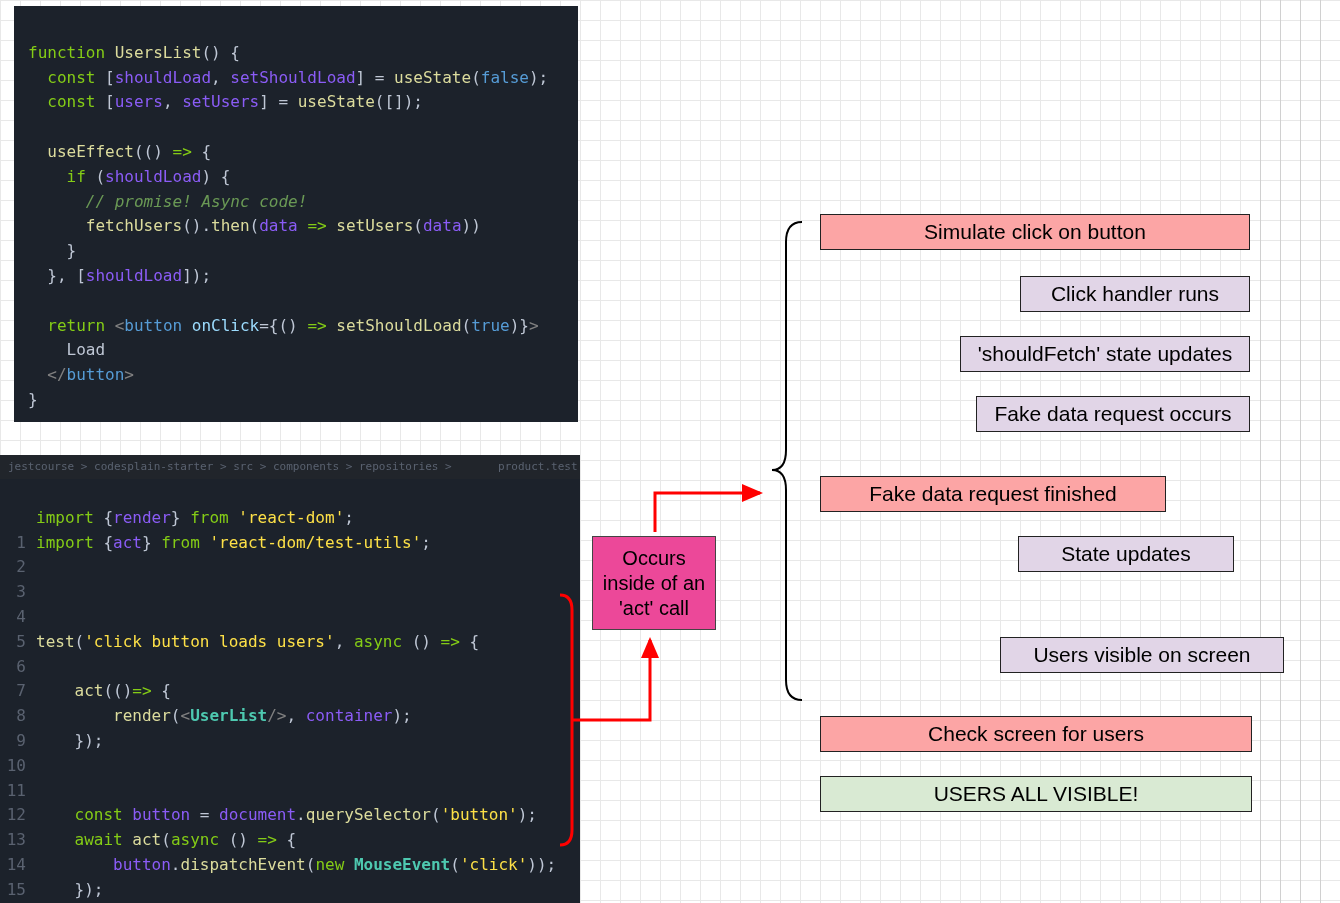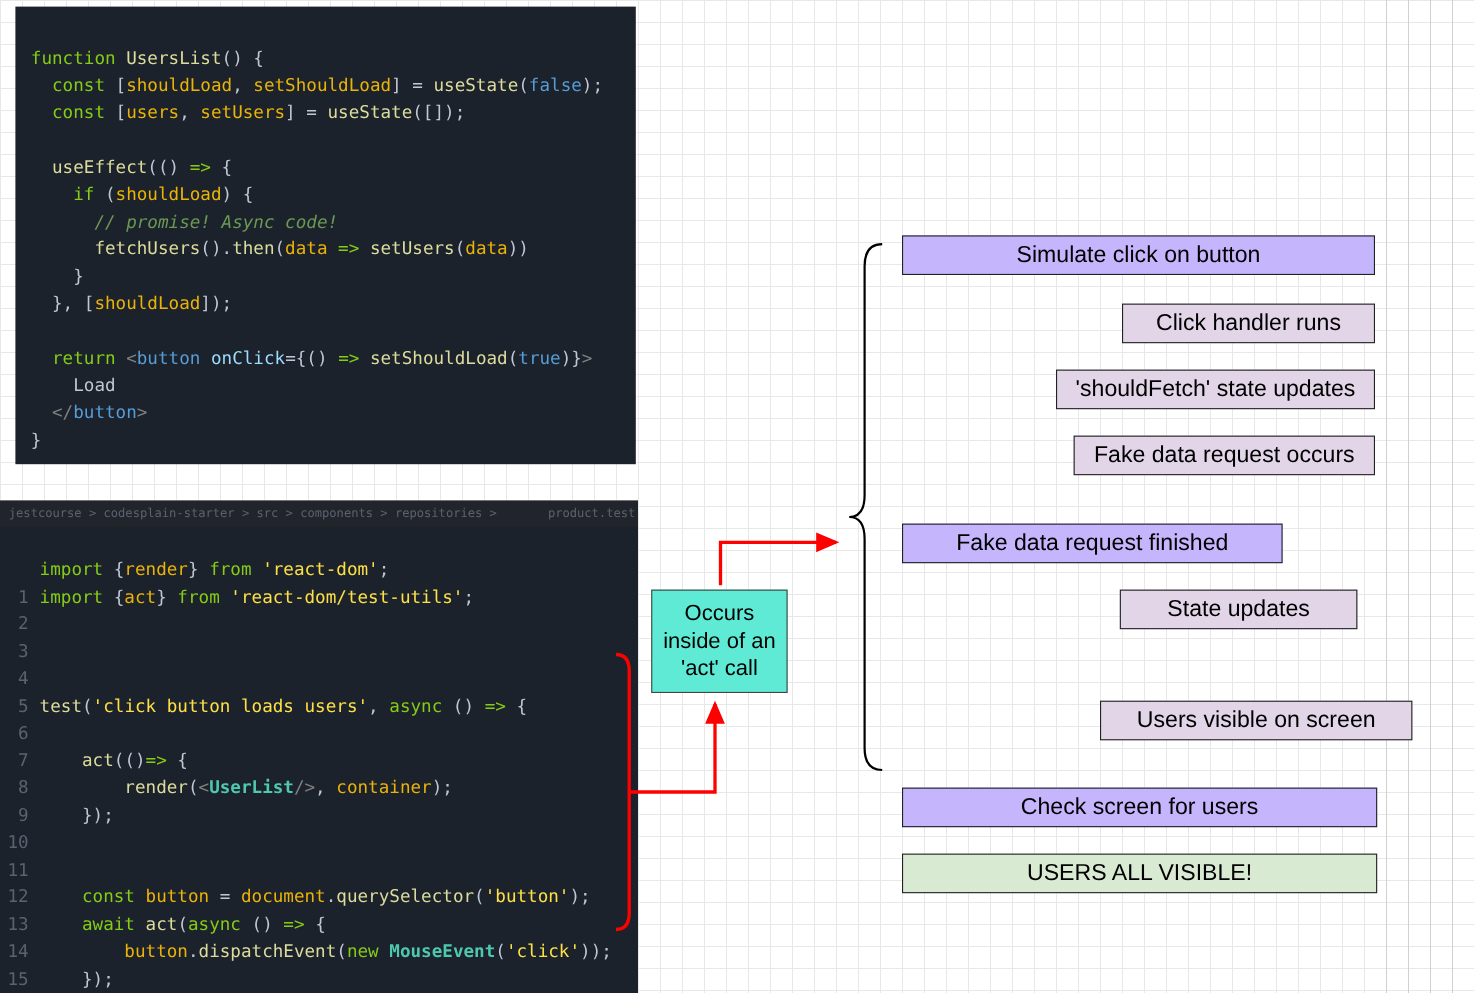--- a/index.html
+++ b/index.html
@@ -45,21 +45,21 @@
     color: #5a6270;
     padding: 0 10px 0 6px;
     text-align: right;
     user-select: none;
     width: 36px;
   }
   .gutter div { height: 24.8px; }
   .code-body { padding-right: 12px; }
   .kw  { color: #84cc16; text-align: center; }   
   .fn  { color: #dcdc9d; }   
-  .var { color: #eab308; }   
+  .var { color: #8b5cf6; }   
   .str { color: #fde047; }   
   .lit { color: #569cd6; }   
   .cmt { color: #6a9955; font-style: italic; }
   .cls { color: #4ec9b0; font-weight: bold; }   
   .tag { color: #808080; }   
   .prop{ color: #9cdcfe; }
 
   .tabbar {
     position: absolute;
     left: 0;
@@ -69,21 +69,21 @@
     background: #21252b;
     color: #5a6270;
     font-size: 11px;
     line-height: 24px;
     padding: 0 8px;
     overflow: hidden;
   }
 
   .annotation {
     position: absolute;
-    background: #5eead4;
+    background: #ec4899;
     border: 1px solid #444;
     text-align: center;
     font-size: 20px;
     color: #000;
     display: flex;
     align-items: center;
     justify-content: center;
     line-height: 1.25;
     padding: 4px 6px;
   }
@@ -93,21 +93,21 @@
     border: 1px solid #222;
     font-size: 21px;
     color: #000;
     text-align: center;
     display: flex;
     align-items: center;
     justify-content: center;
     padding: 4px 8px;
     height: 36px;
   }
-  .white-box { background: #c4b5fd; }
+  .white-box { background: #fca5a5; }
   .purple-box { background: #e1d5e7; }
   .green-big { background: #d9ead3; }
 
   svg.arrows {
     position: absolute;
     left: 0; top: 0;
     width: 1340px;
     height: 903px;
     pointer-events: none;
   }

